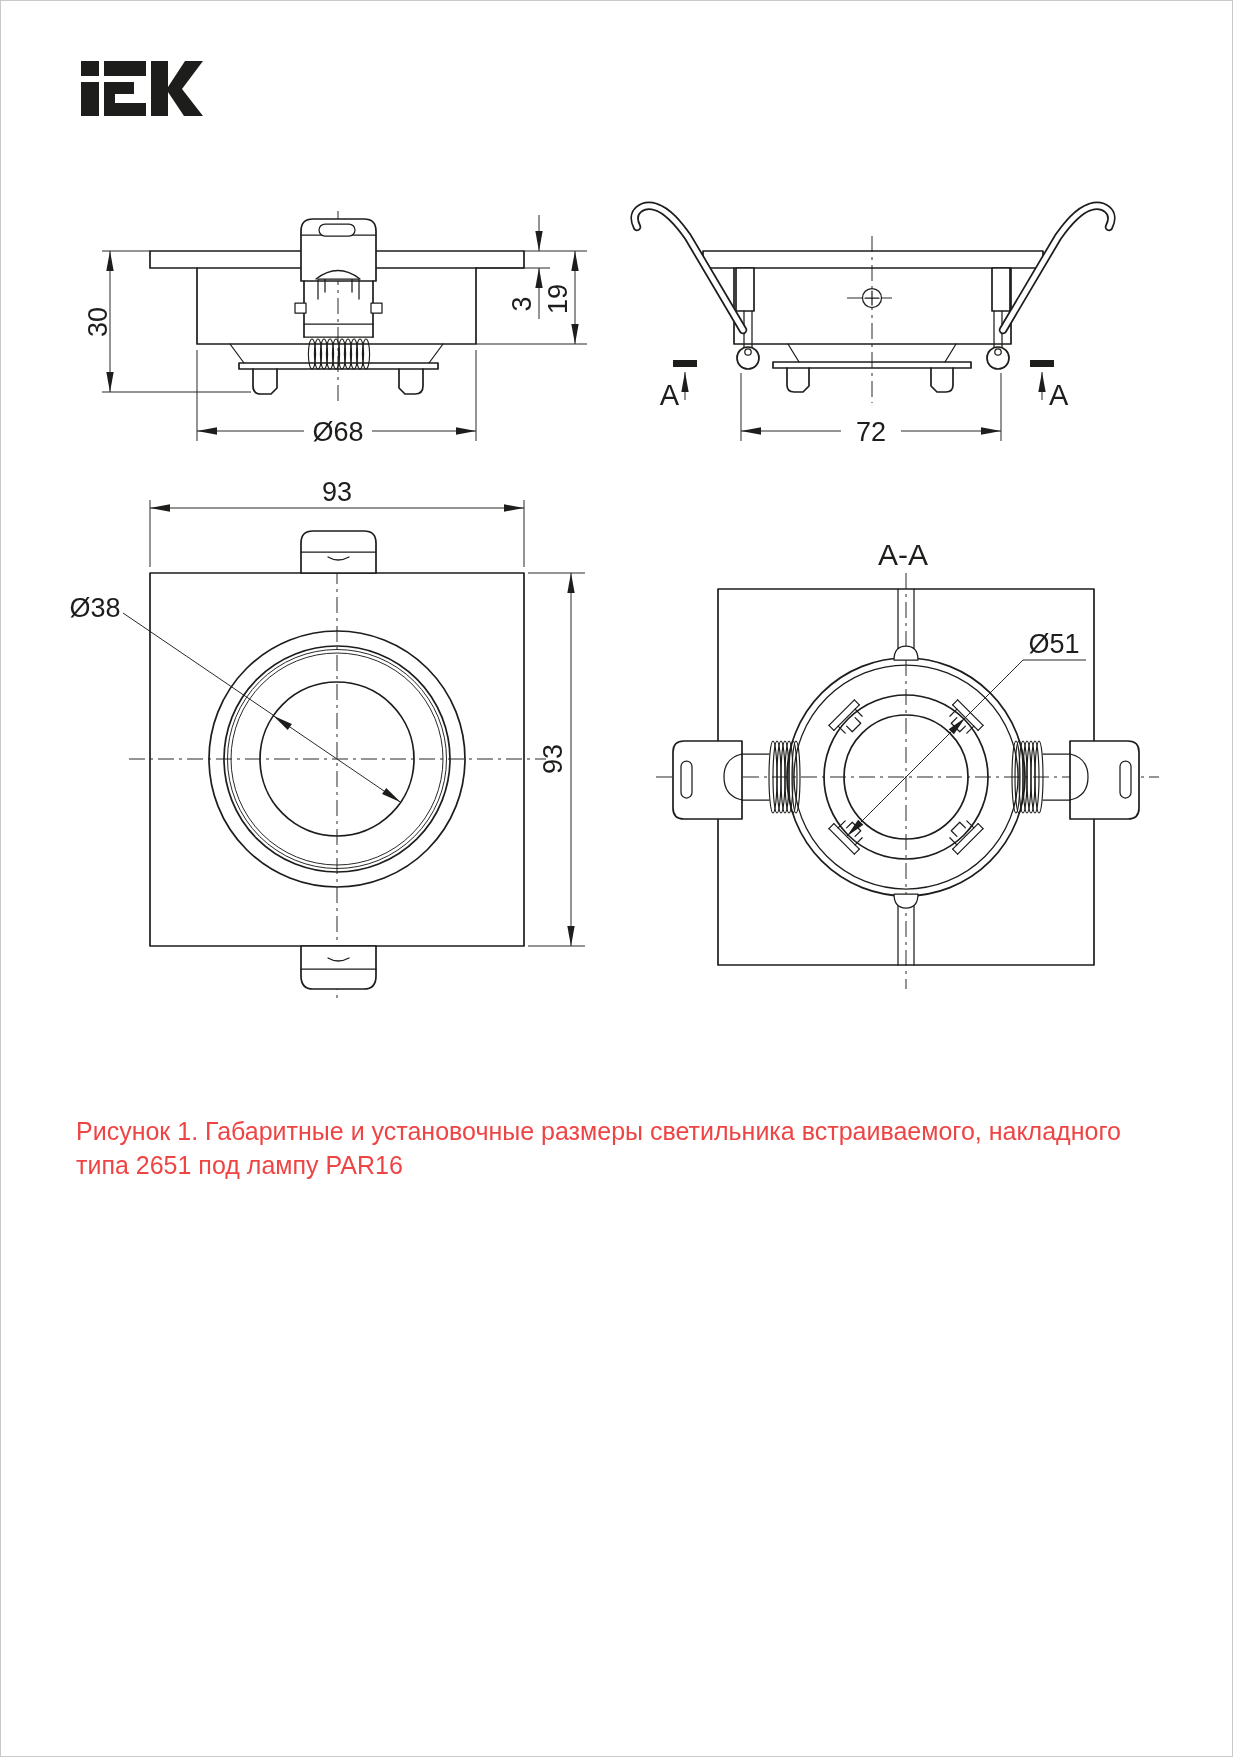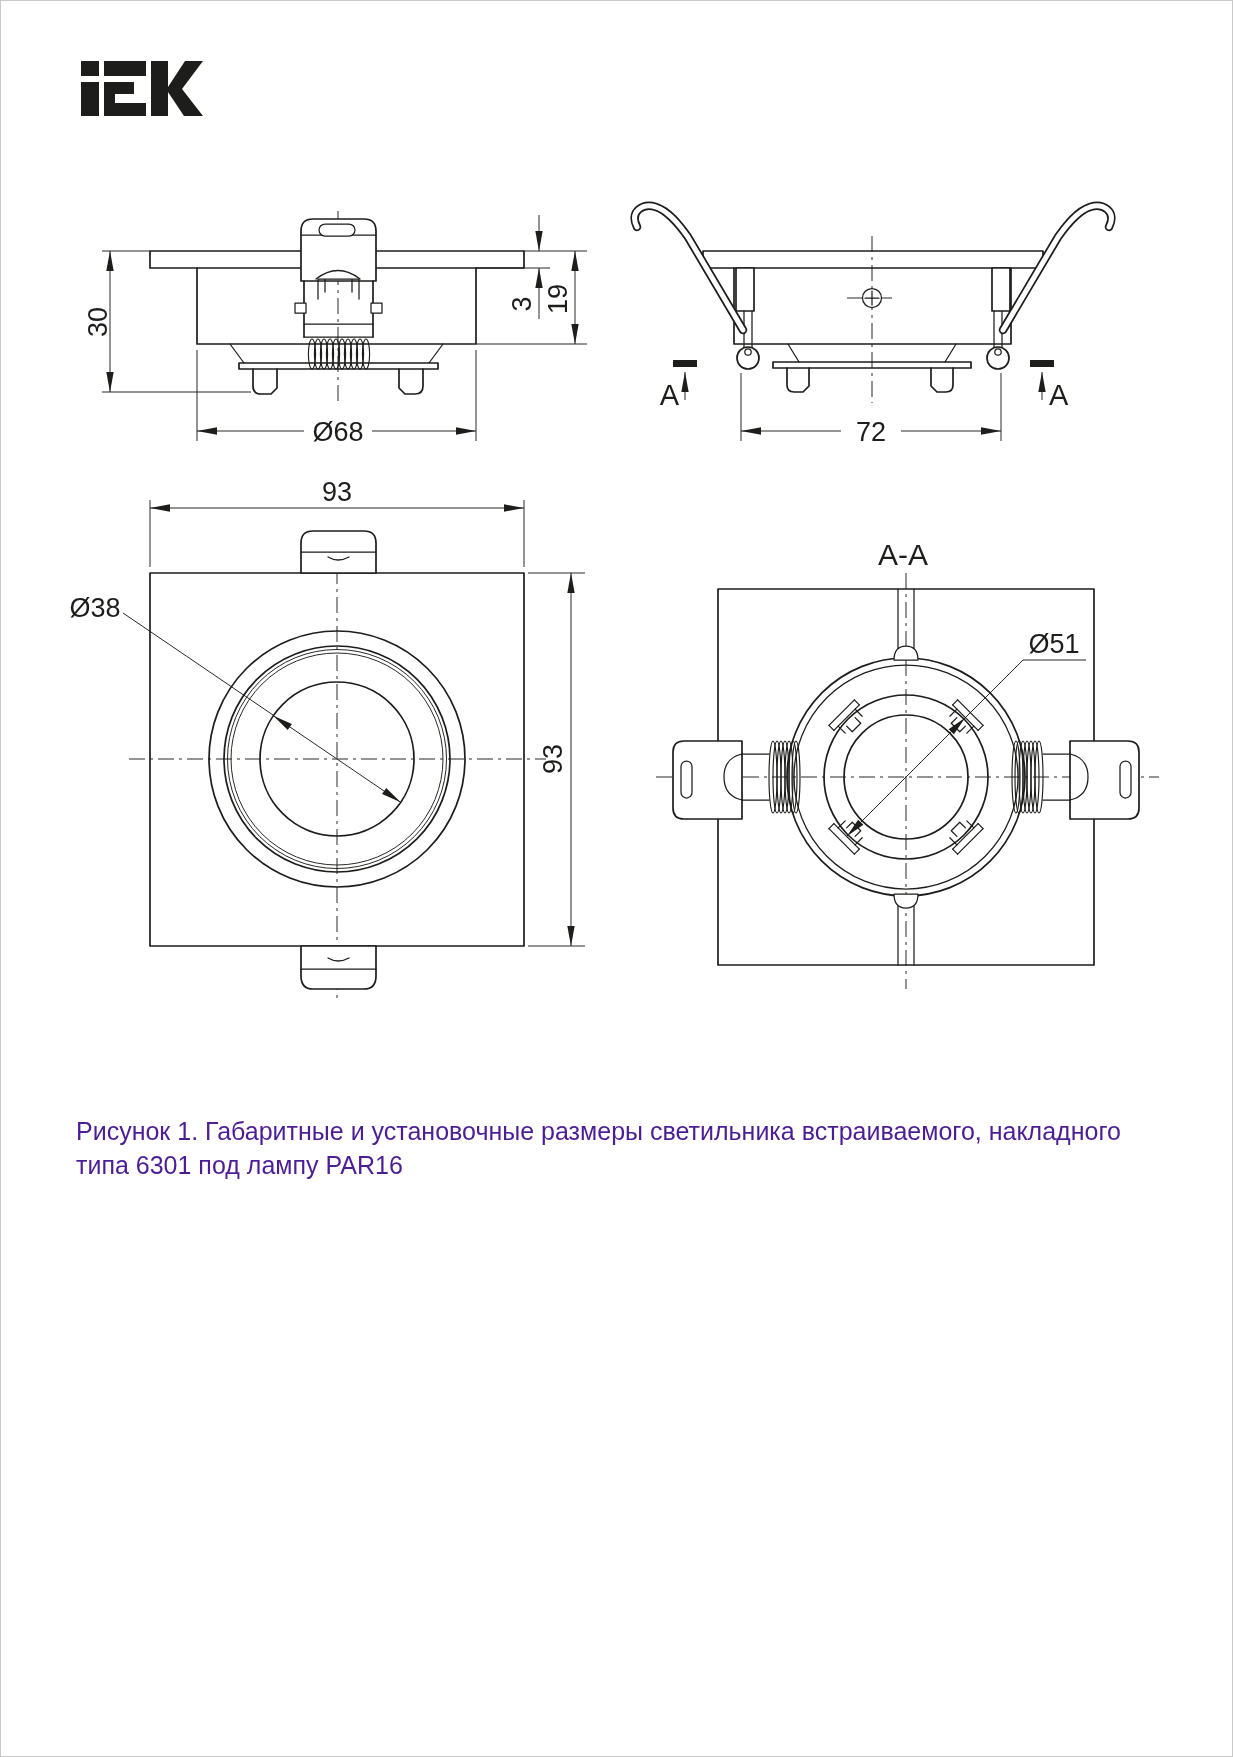--- a/index.html
+++ b/index.html
@@ -11,21 +11,21 @@
   .s  {stroke:#1d1d1b;fill:none;stroke-width:1.7;stroke-linecap:round;stroke-linejoin:round;}
   .s2 {stroke:#1d1d1b;fill:none;stroke-width:1.25;stroke-linecap:round;stroke-linejoin:round;}
   .t  {stroke:#1d1d1b;fill:none;stroke-width:0.95;stroke-linecap:butt;}
   .cl {stroke:#1d1d1b;fill:none;stroke-width:0.95;stroke-dasharray:16 5 3 5;}
   .w  {fill:#ffffff;}
   .blk{fill:#1d1d1b;stroke:none;}
   .coil{stroke:#1d1d1b;fill:none;stroke-width:1.15;}
   text{font-family:"Liberation Sans",sans-serif;font-size:27px;fill:#1d1d1b;}
   .big{font-size:30px;}
   .let{font-size:29px;}
-  .caption{position:absolute;left:75px;top:1113px;color:#4c1d95;font-size:25px;line-height:34px;}
+  .caption{position:absolute;left:75px;top:1113px;color:#ef4444;font-size:25px;line-height:34px;}
   .caption span{display:block;white-space:nowrap;}
 </style>
 </head>
 <body>
 
 <div class="page">
 
 <svg width="1233" height="1757" viewBox="0 0 1233 1757">
   <defs>
     <marker id="arr" markerUnits="userSpaceOnUse" markerWidth="23" markerHeight="10" refX="21" refY="5" orient="auto-start-reverse">
@@ -280,16 +280,16 @@
       <line class="t" x1="845.6" y1="835.4" x2="964.4" y2="716.6" marker-start="url(#arr)" marker-end="url(#arr)"></line>
       <line class="t" x1="964.4" y1="716.6" x2="1022" y2="659"></line>
       <line class="t" x1="1022" y1="659" x2="1085" y2="659"></line>
       <text x="1053" y="652" text-anchor="middle">Ø51</text>
     </g>
   </g>
 </svg>
 
 <div class="caption">
   <span>Рисунок 1. Габаритные и установочные размеры светильника встраиваемого, накладного</span>
-  <span>типа 6301 под лампу PAR16</span>
+  <span>типа 2651 под лампу PAR16</span>
 </div>
 
 </div>
 
 </body></html>

